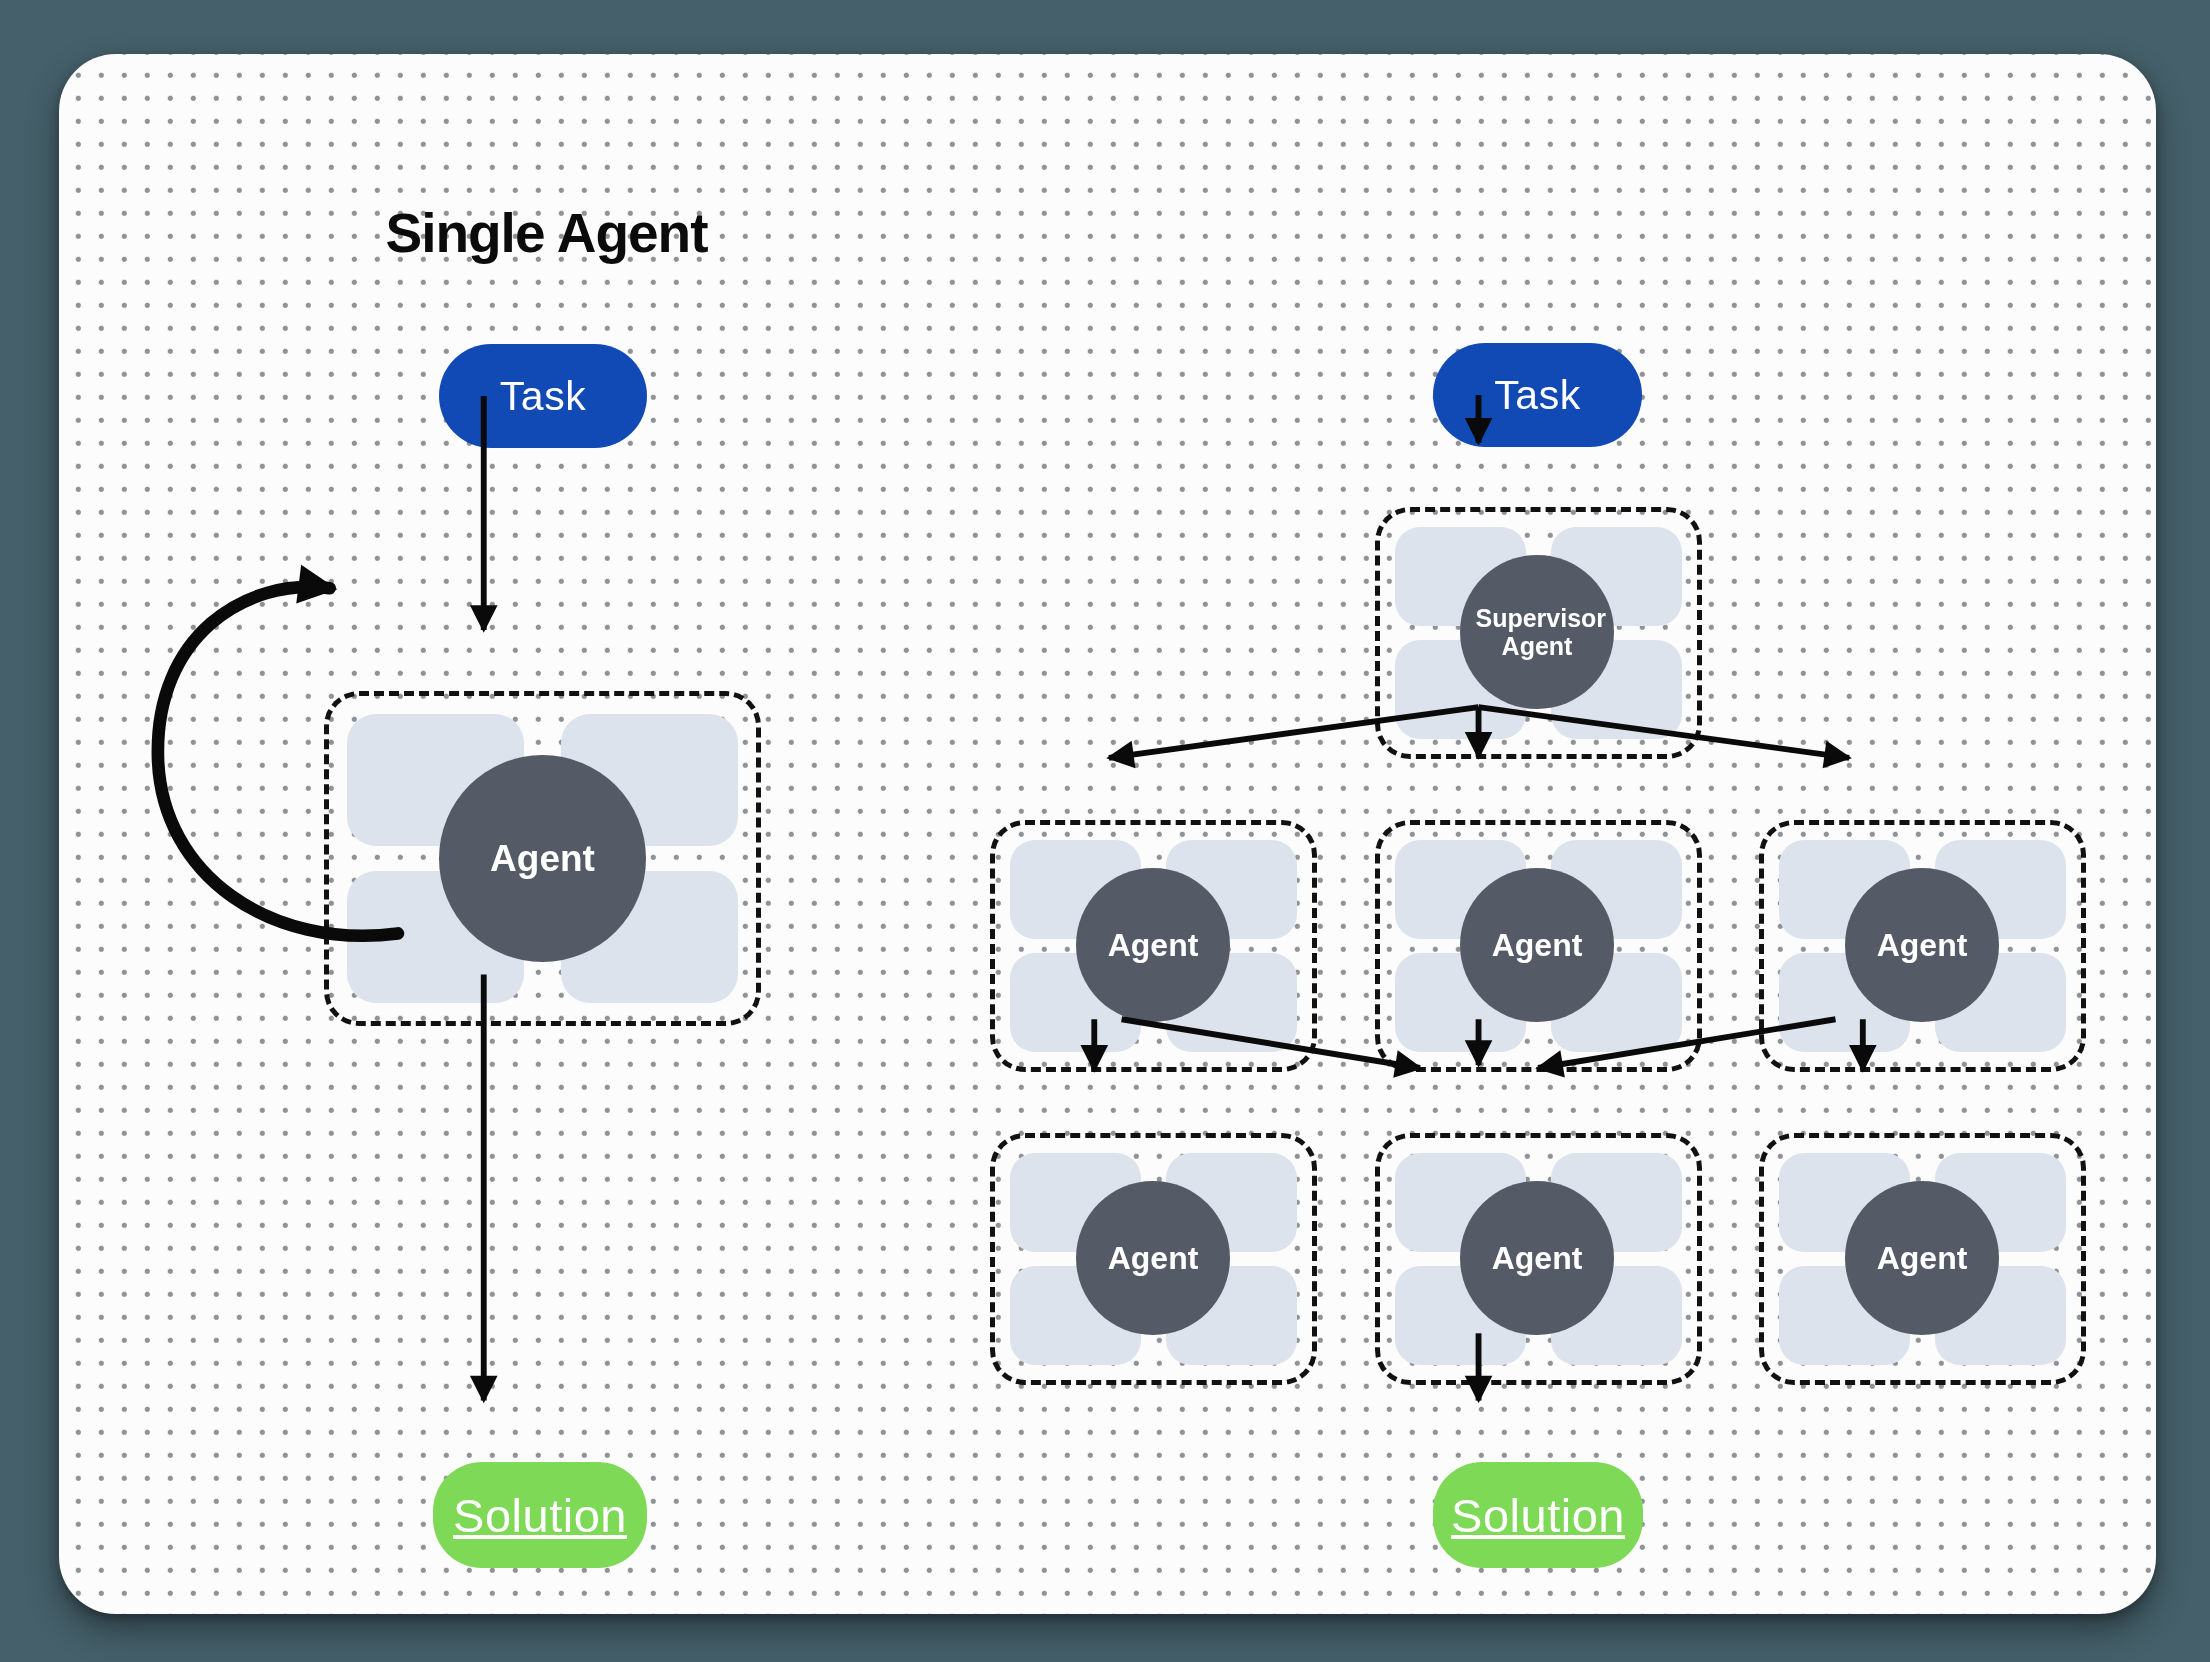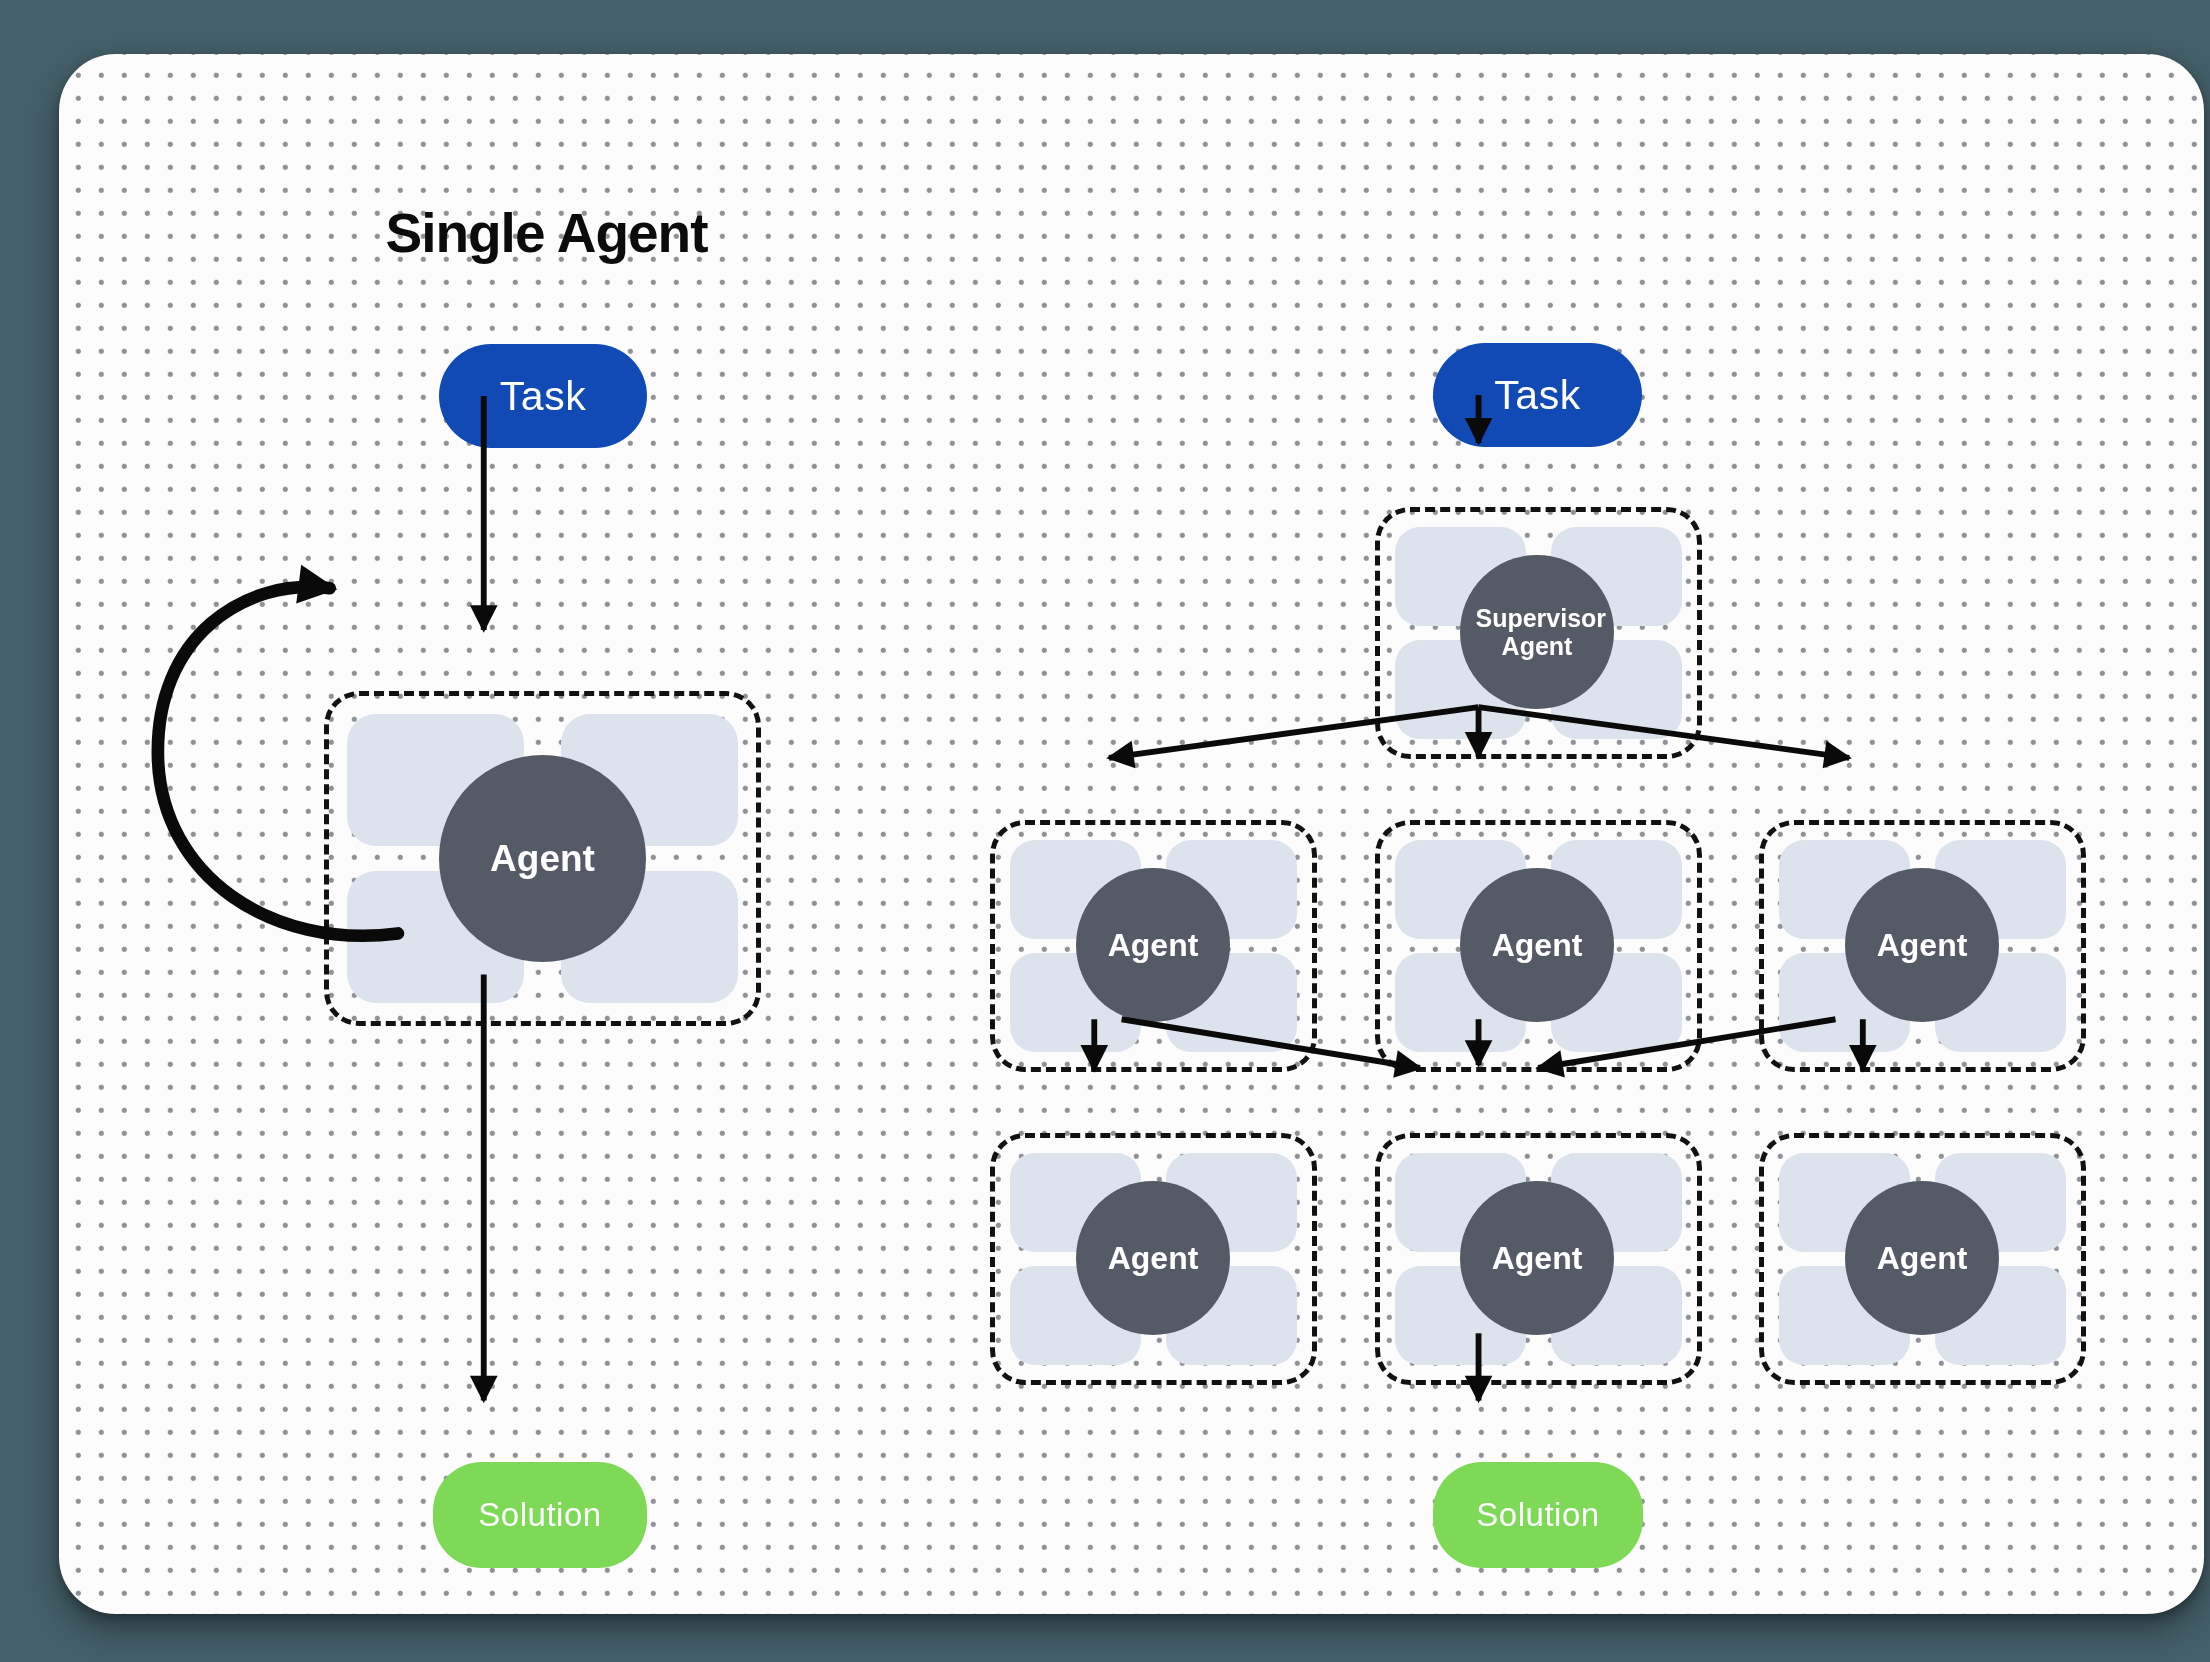--- a/index.html
+++ b/index.html
@@ -10,33 +10,32 @@
     position:relative;overflow:hidden;
   }
   .card{
     position:absolute;left:59px;top:54px;width:2097px;height:1560px;
     background-color:#FCFCFC;
     background-image:radial-gradient(circle, #8E9196 2.3px, rgba(142,145,150,0) 2.9px);
     background-size:23px 23px;
     background-position:7.8px 9.8px;
     border-radius:57px;
     box-shadow:0 15.6px 33px rgba(0,0,0,.38), 0 3.9px 9.8px rgba(0,0,0,.25);
-    padding-left:48px;
   }
   .title{
     position:absolute;width:449px;height:62px;
     font-size:55px;font-weight:700;color:#0b0b0b;
     text-align:center;letter-spacing:-1px;line-height:62px;
   }
   .pill{
     position:absolute;display:flex;align-items:center;justify-content:center;
     color:#ffffff;font-size:41px;font-weight:400;letter-spacing:0.5px;
   }
   .pill.task{background:#1149B5;border-radius:53px;}
-  .pill.solution{background:#7ED957;border-radius:49px;font-size:33px;}
+  .pill.solution{background:#7ED957;border-radius:49px;font-size:47px;text-decoration:underline;}
   .agent-box{
     position:absolute;
     border:5.9px dashed #111111;
     border-radius:35px;
     box-sizing:border-box;
   }
   .tiles{
     position:absolute;display:grid;
     grid-template-columns:1fr 1fr;grid-template-rows:1fr 1fr;
   }

